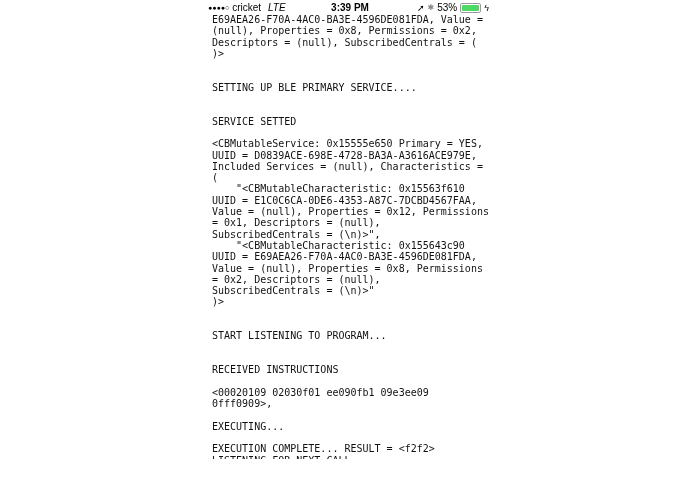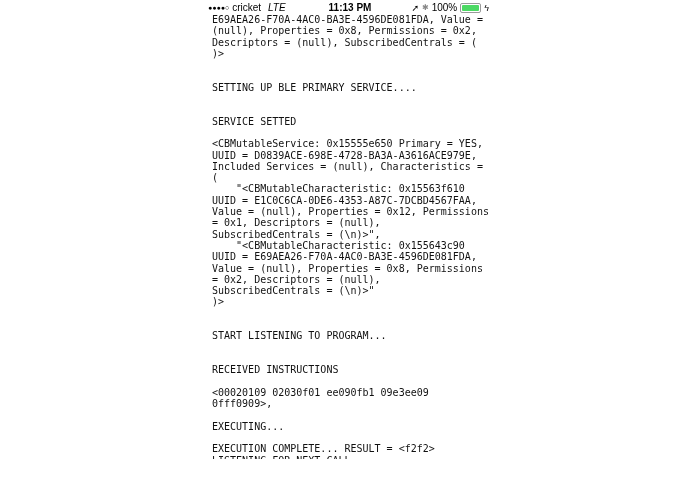--- a/index.html
+++ b/index.html
@@ -17,25 +17,25 @@
 </head>
 <body>
 
 <div class="phone">
   <div class="status">
     <div class="left">
       <span class="dots">●●●●○</span>
       <span>cricket</span>
       <span style="margin-left:4px;font-style:italic;">LTE</span>
     </div>
-    <div class="center">11:13 PM</div>
+    <div class="center">3:39 PM</div>
     <div class="right">
       <span style="font-size:9px;">➚</span>
       <span style="font-size:8px;color:#888;">✱</span>
-      <span>100%</span>
+      <span>53%</span>
       <span class="battery">
           <span class="fill"></span>
         </span>
       <span style="font-size:9px;">ϟ</span>
     </div>
   </div>
 
   <div class="console" id="console"><div>E69AEA26-F70A-4AC0-BA3E-4596DE081FDA, Value =</div><div>(null), Properties = 0x8, Permissions = 0x2,</div><div>Descriptors = (null), SubscribedCentrals = (</div><div>)&gt;</div><div>&nbsp;</div><div>&nbsp;</div><div>SETTING UP BLE PRIMARY SERVICE....</div><div>&nbsp;</div><div>&nbsp;</div><div>SERVICE SETTED</div><div>&nbsp;</div><div>&lt;CBMutableService: 0x15555e650 Primary = YES,</div><div>UUID = D0839ACE-698E-4728-BA3A-A3616ACE979E,</div><div>Included Services = (null), Characteristics =</div><div>(</div><div>    "&lt;CBMutableCharacteristic: 0x15563f610</div><div>UUID = E1C0C6CA-0DE6-4353-A87C-7DCBD4567FAA,</div><div>Value = (null), Properties = 0x12, Permissions</div><div>= 0x1, Descriptors = (null),</div><div>SubscribedCentrals = (\n)&gt;",</div><div>    "&lt;CBMutableCharacteristic: 0x155643c90</div><div>UUID = E69AEA26-F70A-4AC0-BA3E-4596DE081FDA,</div><div>Value = (null), Properties = 0x8, Permissions</div><div>= 0x2, Descriptors = (null),</div><div>SubscribedCentrals = (\n)&gt;"</div><div>)&gt;</div><div>&nbsp;</div><div>&nbsp;</div><div>START LISTENING TO PROGRAM...</div><div>&nbsp;</div><div>&nbsp;</div><div>RECEIVED INSTRUCTIONS</div><div>&nbsp;</div><div>&lt;00020109 02030f01 ee090fb1 09e3ee09</div><div>0fff0909&gt;,</div><div>&nbsp;</div><div>EXECUTING...</div><div>&nbsp;</div><div>EXECUTION COMPLETE... RESULT = &lt;f2f2&gt;</div><div>LISTENING FOR NEXT CALL....</div></div>
 </div>
 

